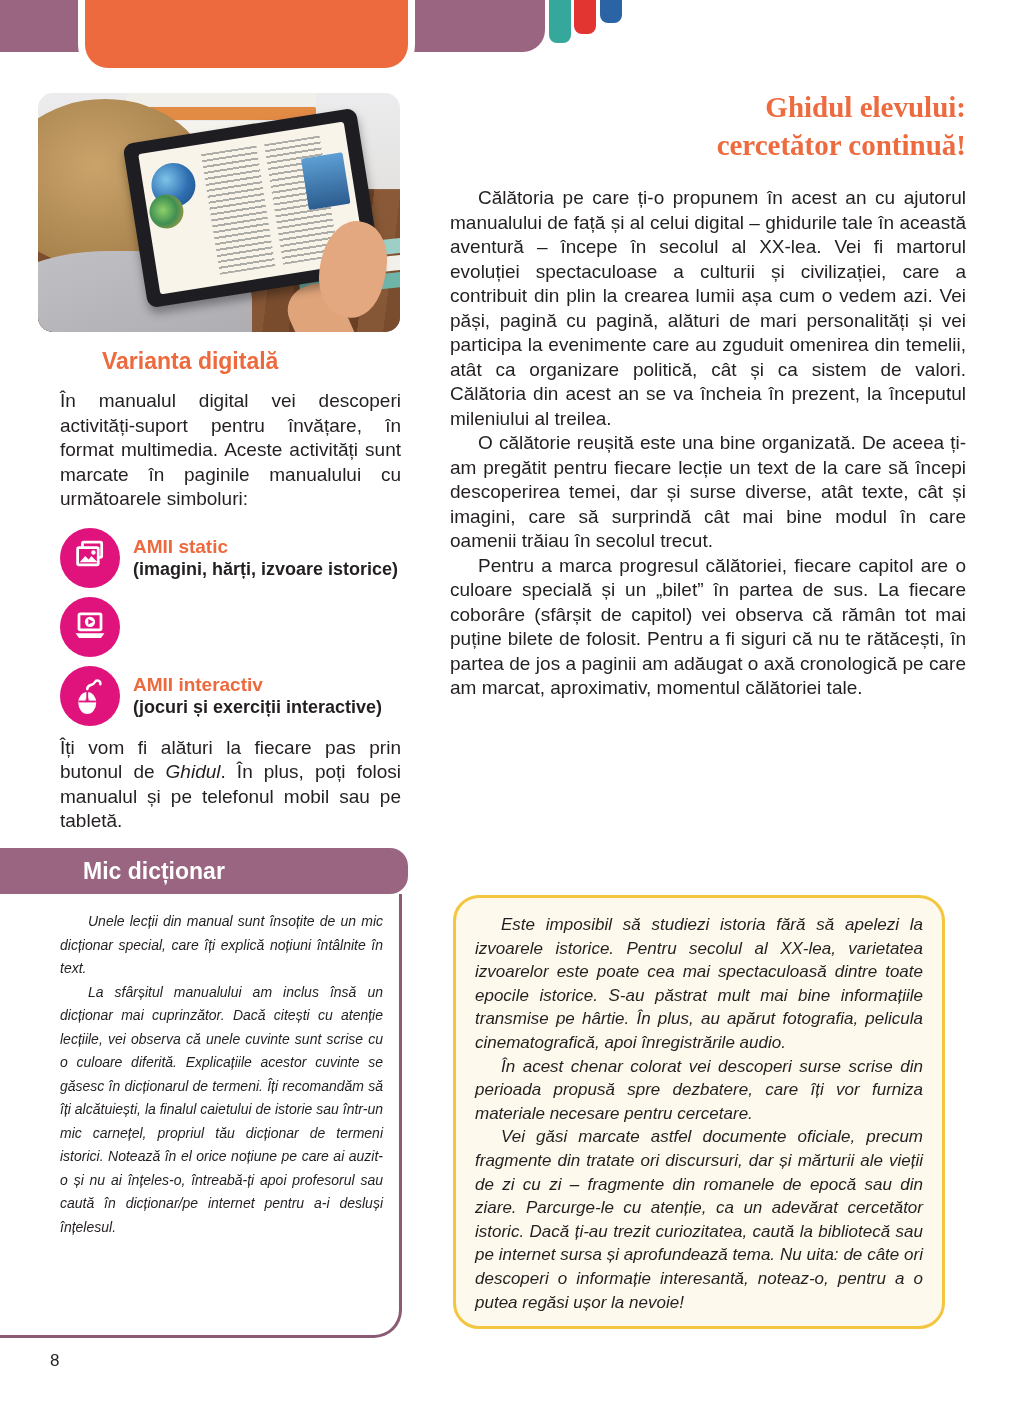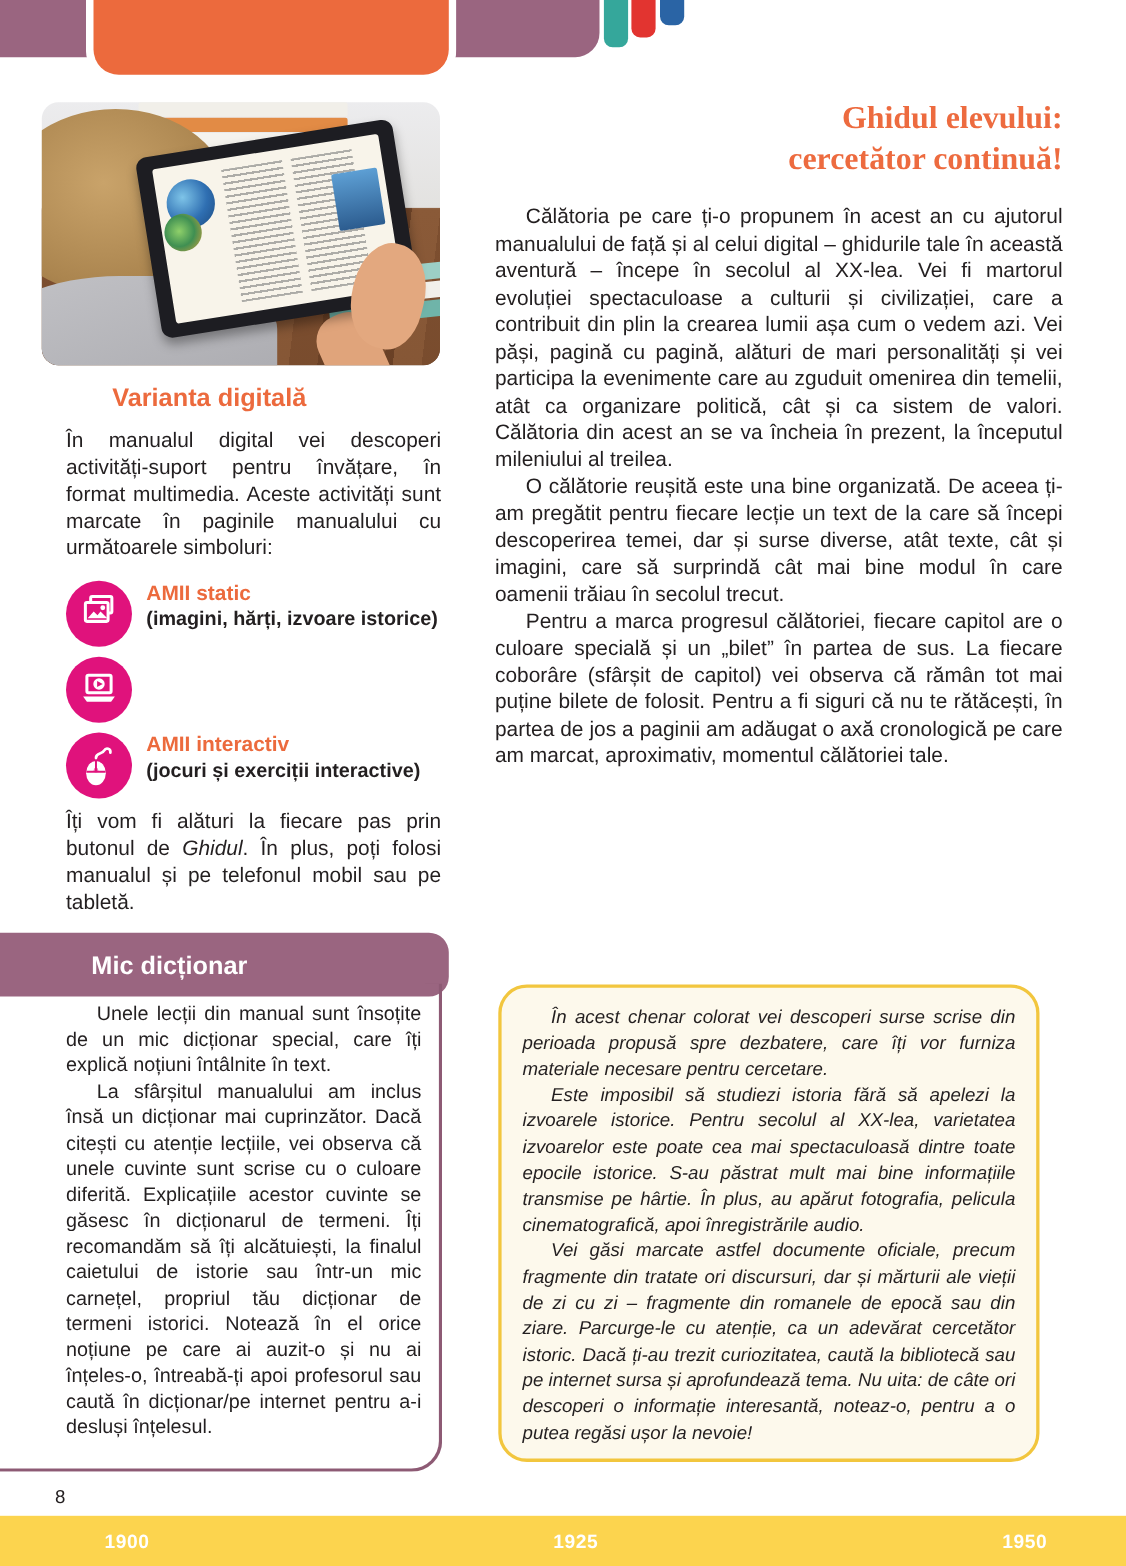--- a/index.html
+++ b/index.html
@@ -51,37 +51,37 @@
   .photo .hand { position:absolute; left:282px; top:128px; width:66px; height:96px;
     background:#e3a87f; border-radius:45% 50% 40% 50%; transform:rotate(14deg); }
   .photo .arm { position:absolute; left:258px; top:190px; width:54px; height:90px;
     background:#e0a47b; transform:rotate(-24deg); border-radius:24px; }
 
   
   .left-col { position:absolute; left:60px; top:348px; width:341px; }
   .left-title { color:#ec6a3d; font-size:23px; font-weight:700; padding-left:42px; margin-bottom:14px; }
   .body-text { font-size:19px; line-height:24.5px; text-align:justify; hyphens:auto; }
   .symbols { margin:16px 0 10px 0; display:flex; flex-direction:column; gap:9px; }
-  .sym-row { display:flex; gap:13px; }
+  .sym-row { display:flex; align-items:center; gap:13px; }
   .sym-circle { flex:0 0 60px; width:60px; height:60px; border-radius:50%;
     background:#e0127c; display:flex; align-items:center; justify-content:center; }
   .sym-circle svg { width:44px; height:44px; display:block; }
   .sym-label { color:#ec6a3d; font-size:19px; font-weight:700; line-height:23px; }
   .sym-desc { font-size:18px; line-height:23px; color:#231f20;font-weight:bold; }
 
   
-  .dict-bar { position:absolute; left:0; top:848px; width:408px; height:58px;
+  .dict-bar { position:absolute; left:0; top:848px; width:408px; height:46px;
     background:#9a6580; border-top-right-radius:18px; border-bottom-right-radius:18px;
     display:flex; align-items:center; }
   .dict-bar span { color:#fff; font-size:23px; font-weight:700; padding-left:83px; }
   .dict-box { position:absolute; left:0; top:894px; width:402px; height:444px;
     border-right:3px solid #8d5a74; border-bottom:3px solid #8d5a74;
     border-bottom-right-radius:28px; overflow:hidden; }
-  .dict-box .inner { padding:16px 16px 0 60px; font-size:18px; line-height:23.5px;
-    text-align:justify; hyphens:auto; }
+  .dict-box .inner { padding:16px 16px 0 60px; font-size:14px; line-height:23.5px;
+    text-align:justify; hyphens:auto;font-style:italic; }
   .dict-box .inner p { text-indent:28px; }
 
   
   .right-col { position:absolute; left:450px; top:88px; width:516px; }
   .guide-title { color:#ed6b3f; font-size:29px; font-weight:700; line-height:38px;
     text-align:right; margin-bottom:22px;font-family:Liberation Serif, serif; }
   .right-col .paras p { text-indent:28px; }
 
   
   .source-box { position:absolute; left:453px; top:895px; width:492px; min-height:433px;
@@ -205,25 +205,20 @@
       <div>cercetător continuă!</div>
     </div>
     <div class="paras body-text">
       <p>Călătoria pe care ți-o propunem în acest an cu ajutorul manualului de față și al celui digital – ghidurile tale în această aventură – începe în secolul al XX-lea. Vei fi martorul evoluției spectaculoase a culturii și civilizației, care a contribuit din plin la crearea lumii așa cum o vedem azi. Vei păși, pagină cu pagină, alături de mari personalități și vei participa la evenimente care au zguduit omenirea din temelii, atât ca organizare politică, cât și ca sistem de valori. Călătoria din acest an se va încheia în prezent, la începutul mileniului al treilea.</p>
       <p>O călătorie reușită este una bine organizată. De aceea ți-am pregătit pentru fiecare lecție un text de la care să începi descoperirea temei, dar și surse diverse, atât texte, cât și imagini, care să surprindă cât mai bine modul în care oamenii trăiau în secolul trecut.</p>
       <p>Pentru a marca progresul călătoriei, fiecare capitol are o culoare specială și un „bilet” în partea de sus. La fiecare coborâre (sfârșit de capitol) vei observa că rămân tot mai puține bilete de folosit. Pentru a fi siguri că nu te rătăcești, în partea de jos a paginii am adăugat o axă cronologică pe care am marcat, aproximativ, momentul călătoriei tale.</p>
     </div>
   </div>
 
   <div class="source-box">
+    <p>Este imposibil să studiezi istoria fără să apelezi la izvoarele istorice. Pentru secolul al XX-lea, varietatea izvoarelor este poate cea mai spectaculoasă dintre toate epocile istorice. S-au păstrat mult mai bine informațiile transmise pe hârtie. În plus, au apărut fotografia, pelicula cinematografică, apoi înregistrările audio.</p>
     <p>În acest chenar colorat vei descoperi surse scrise din perioada propusă spre dezbatere, care îți vor furniza materiale necesare pentru cercetare.</p>
-    <p>Este imposibil să studiezi istoria fără să apelezi la izvoarele istorice. Pentru secolul al XX-lea, varietatea izvoarelor este poate cea mai spectaculoasă dintre toate epocile istorice. S-au păstrat mult mai bine informațiile transmise pe hârtie. În plus, au apărut fotografia, pelicula cinematografică, apoi înregistrările audio.</p>
     <p>Vei găsi marcate astfel documente oficiale, precum fragmente din tratate ori discursuri, dar și mărturii ale vieții de zi cu zi – fragmente din romanele de epocă sau din ziare. Parcurge-le cu atenție, ca un adevărat cercetător istoric. Dacă ți-au trezit curiozitatea, caută la bibliotecă sau pe internet sursa și aprofundează tema. Nu uita: de câte ori descoperi o informație interesantă, noteaz-o, pentru a o putea regăsi ușor la nevoie!</p>
   </div>
 
   <div class="page-num">8</div>
-  <div class="timeline">
-    <span class="t-left">1900</span>
-    <span class="t-mid">1925</span>
-    <span class="t-right">1950</span>
-  </div>
 
 </div>
 
 </body></html>

